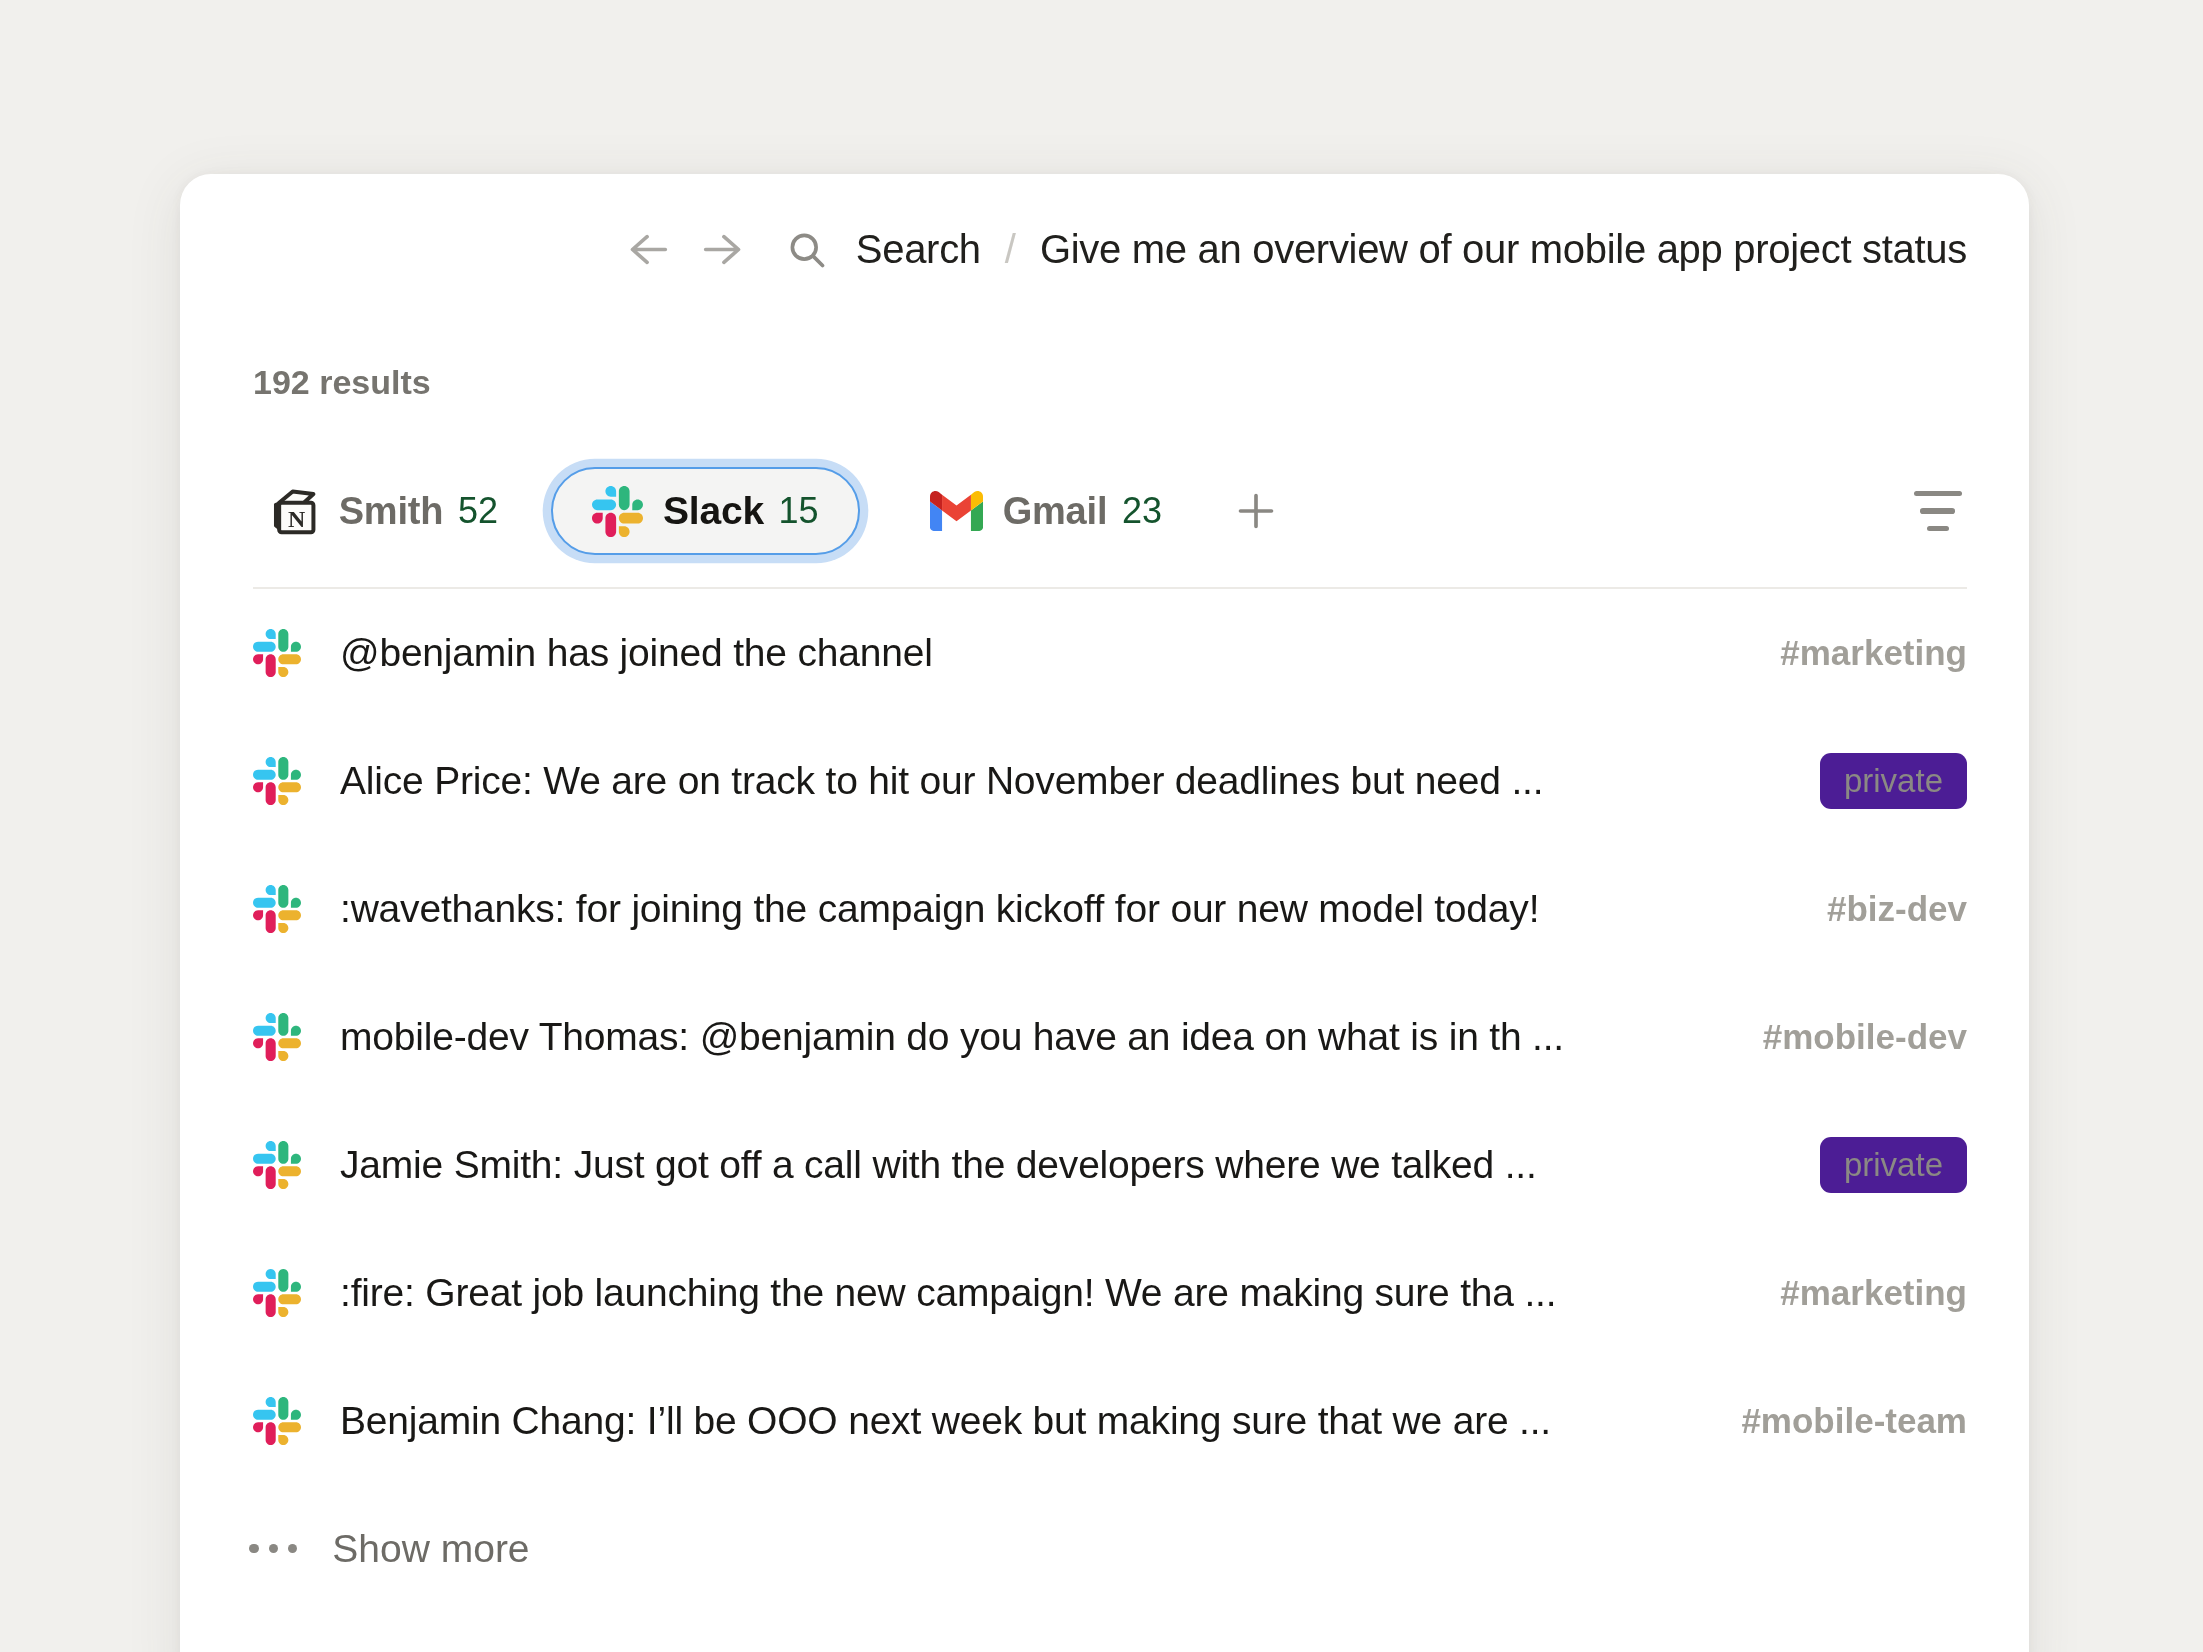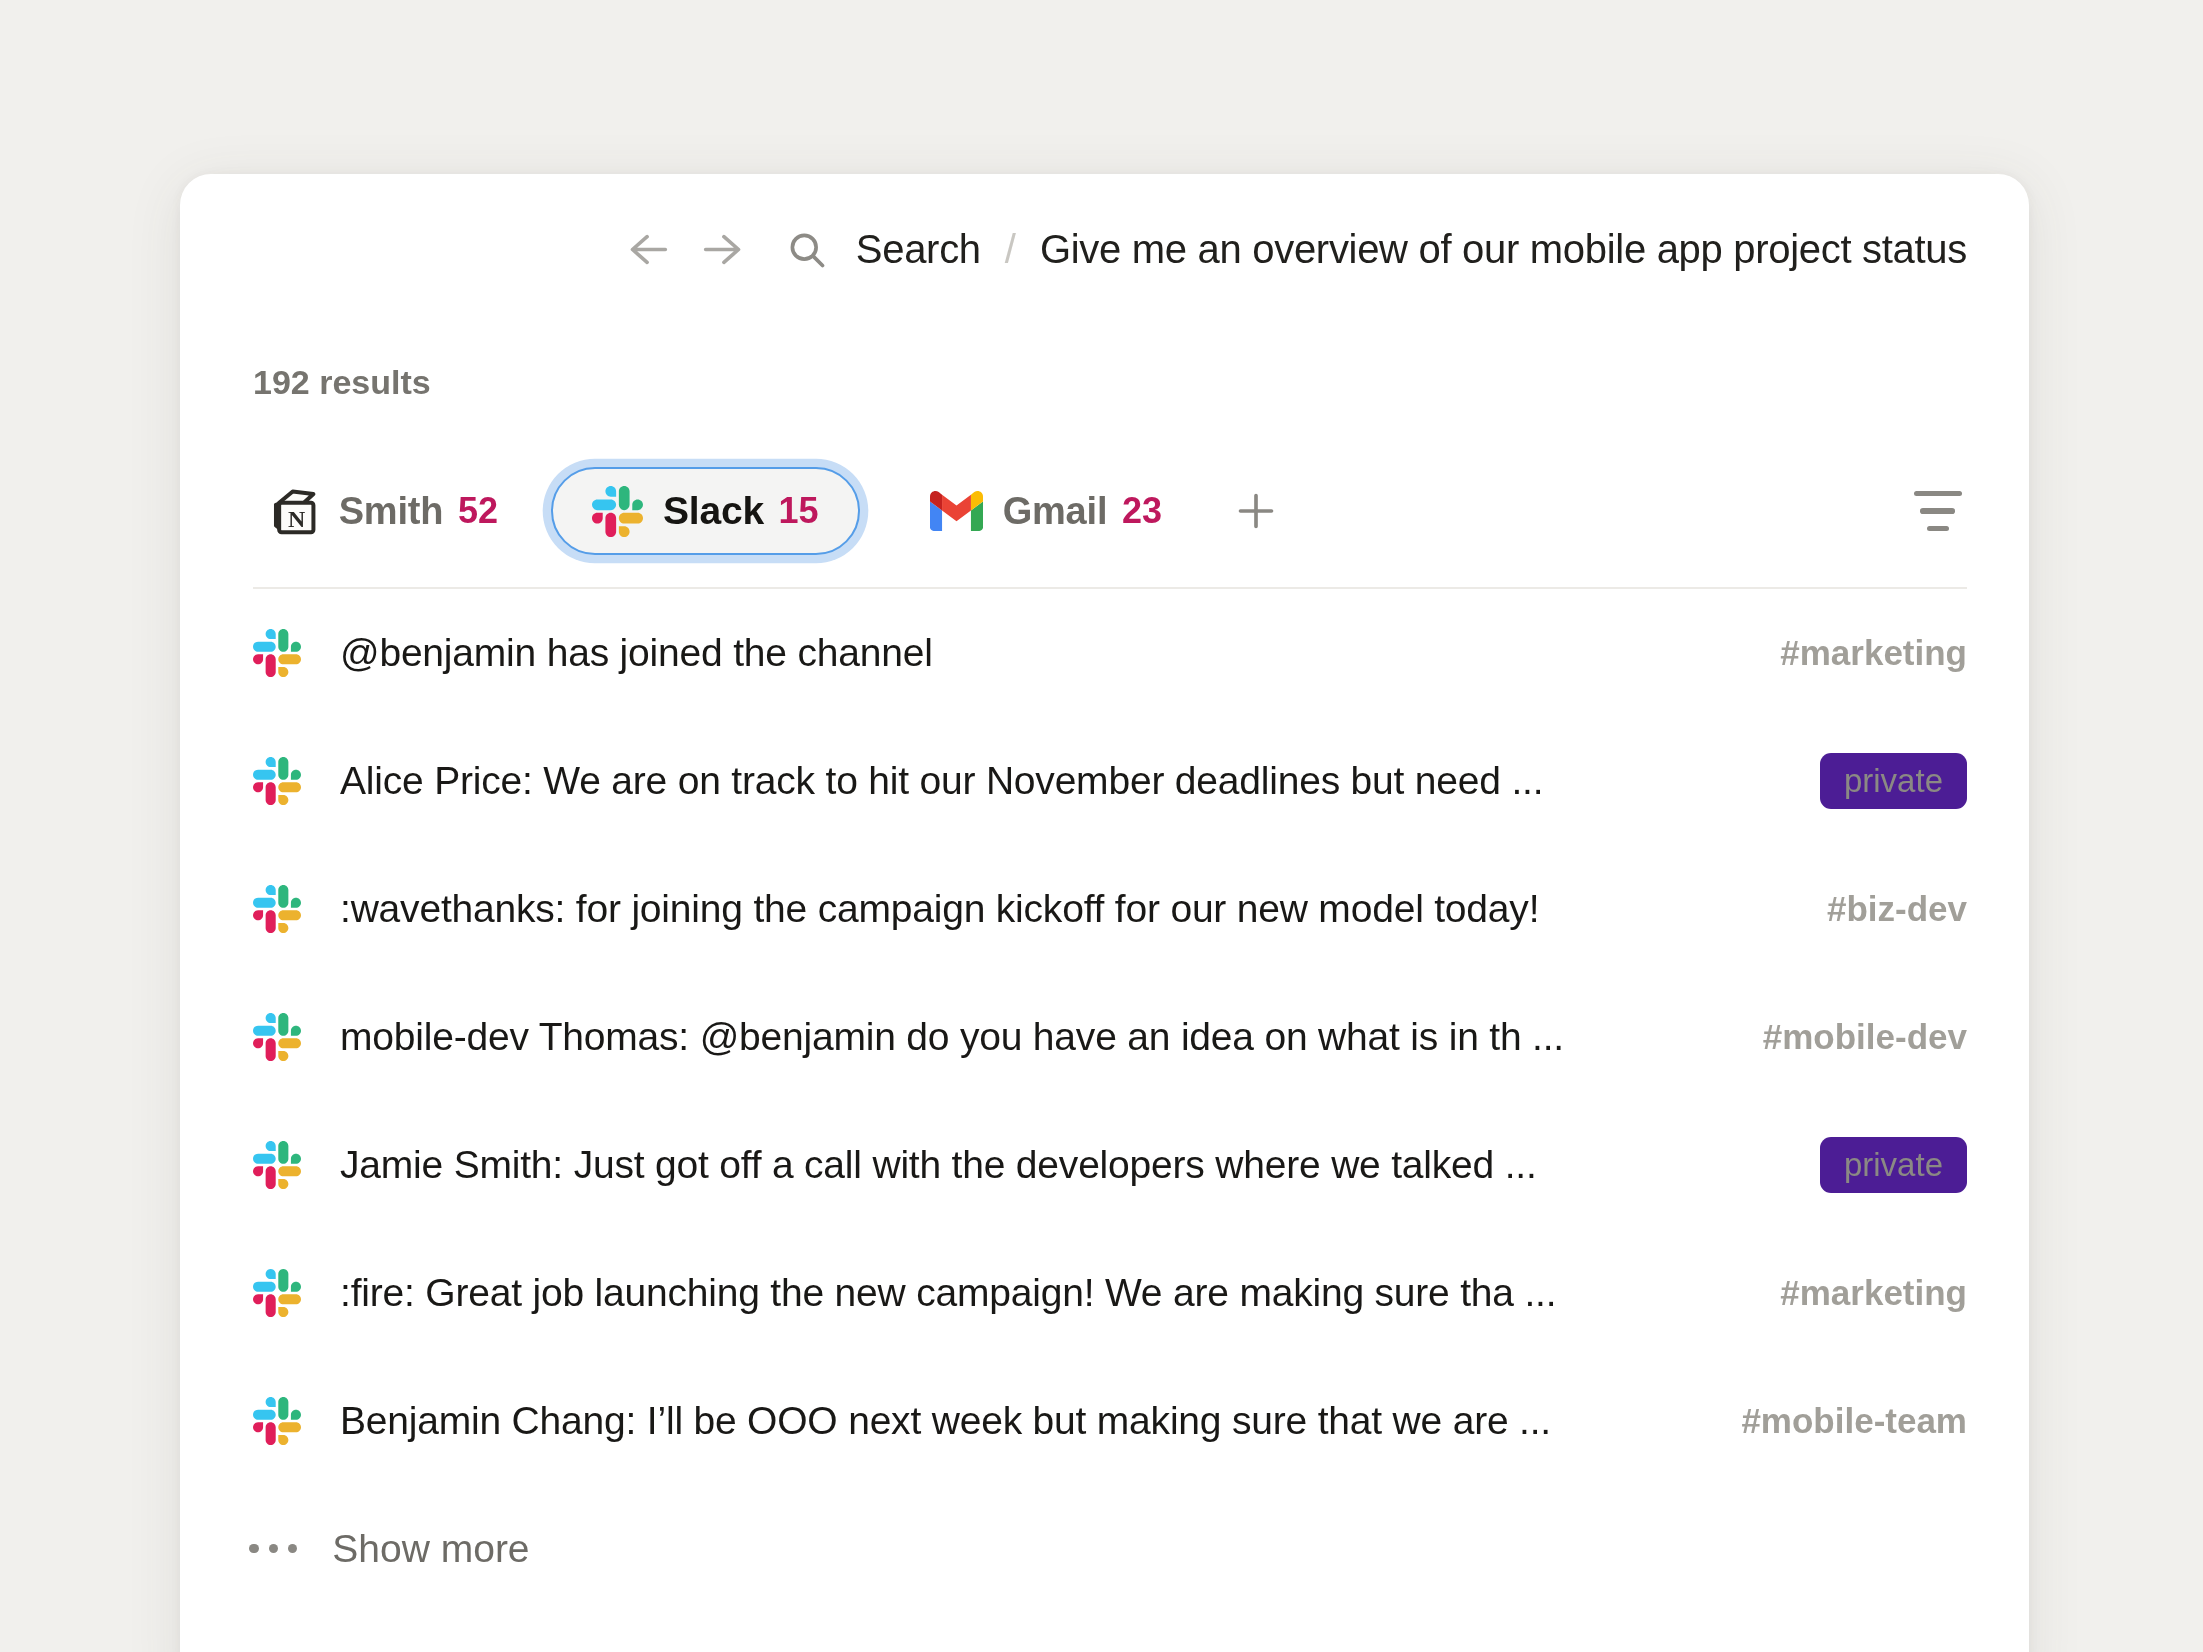--- a/index.html
+++ b/index.html
@@ -45,21 +45,21 @@
     margin-top:55px;
     height:108px;
   }
   .tab{
     display:flex; align-items:center;
     cursor:pointer;
   }
   .tab-icon{ width:51px; height:51px; flex:0 0 auto; display:block; }
   .gmail-icon{ width:53px; height:42px; }
   .tab-label{ font-size:38px; font-weight:600; color:#6d6b66; margin-left:20px; letter-spacing:-0.2px;}
-  .tab-count{ font-size:36px; font-weight:700; color:#be185d; margin-left:14.7px; }
+  .tab-count{ font-size:36px; font-weight:400; color:#14532d; margin-left:14.7px; }
   .tab-notion{ margin-left:14.7px; }
   .tab-slack{
     margin-left:53px;
     background:#f4f4f3;
     border:2.8px solid #559de8;
     box-shadow:0 0 0 8.3px #c7ddf6;
     border-radius:55px;
     padding:16.5px 39px;
   }
   .tab-slack .tab-label{ color:#161512; font-weight:700; font-size:39px; }

